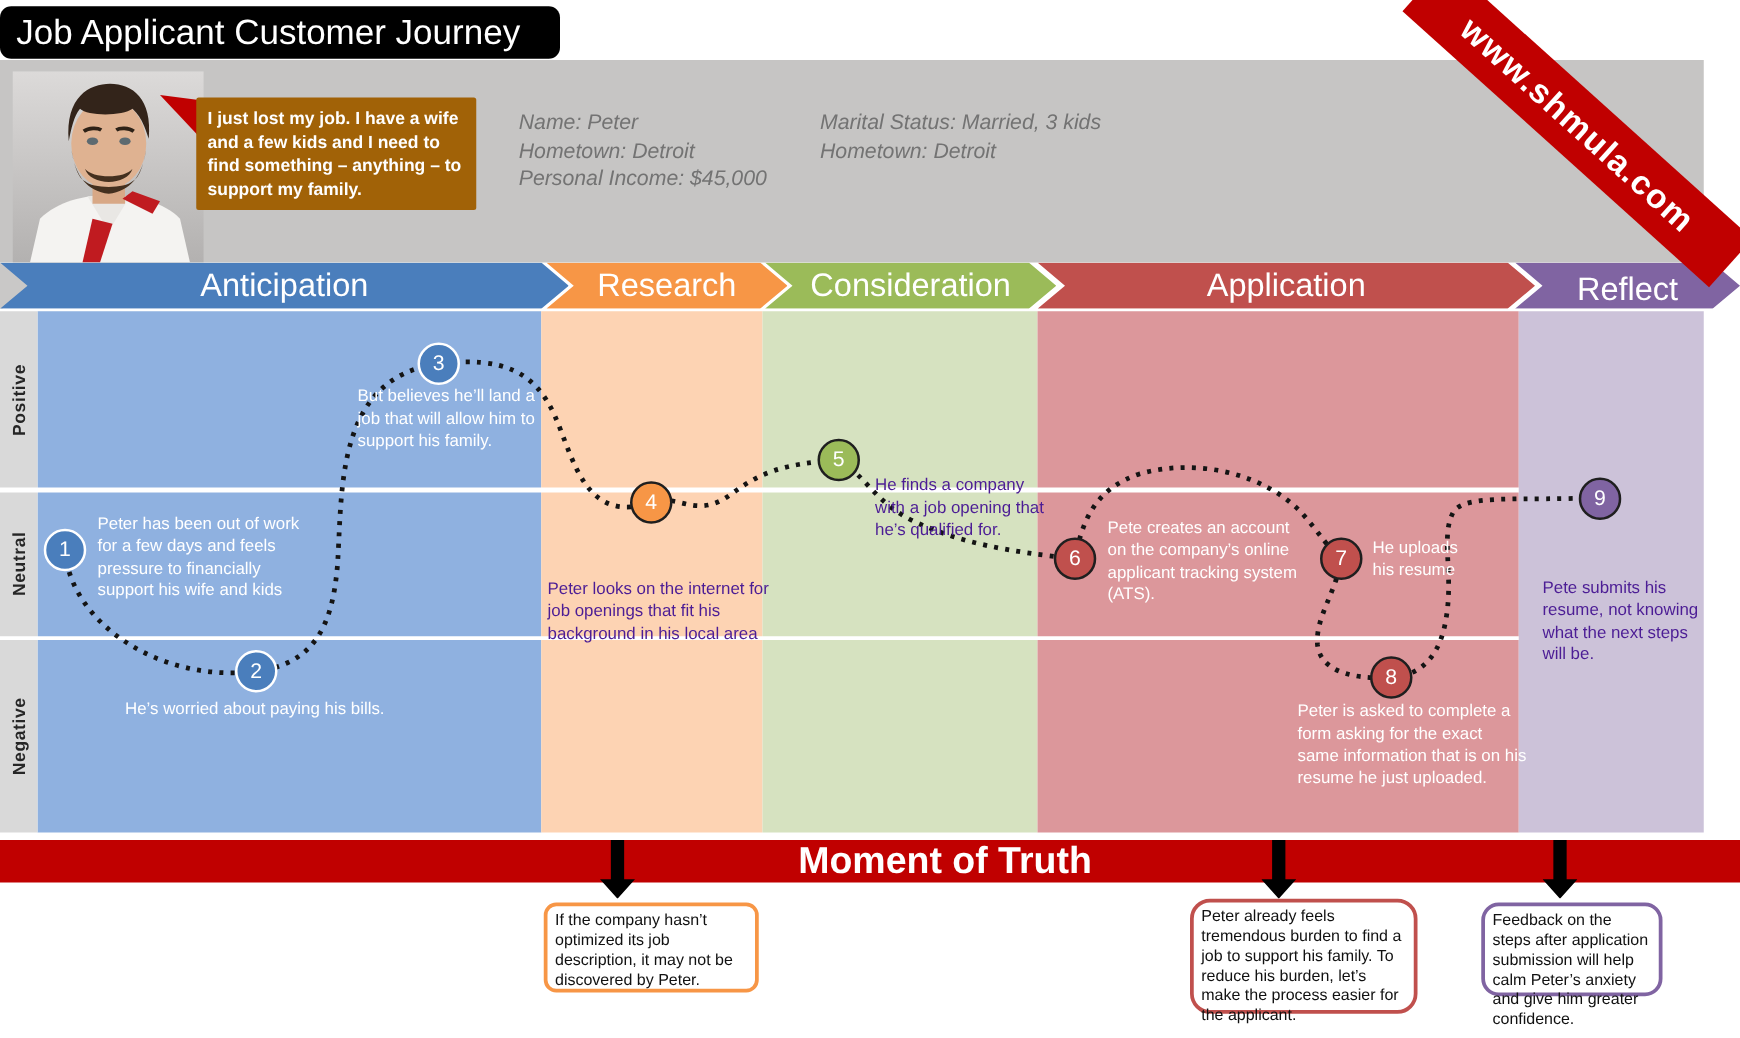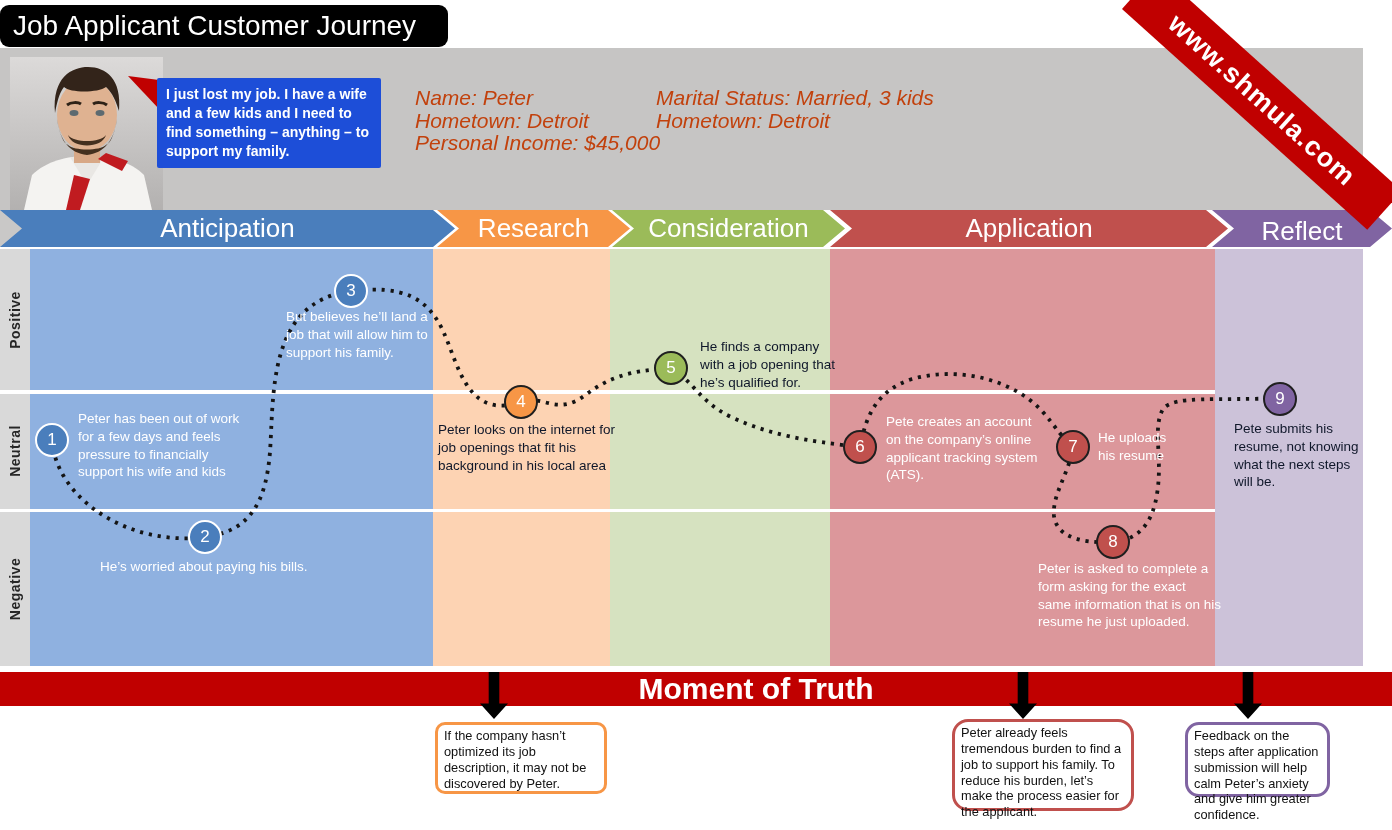--- a/index.html
+++ b/index.html
@@ -11,21 +11,21 @@
   .top-panel{left:0;top:48px;width:1363px;height:162px;background:#c6c5c4;z-index:1;}
   .title-bar{left:0;top:5px;width:448px;height:42px;background:#000000;border-radius:9px;
              color:#fff;font-size:28px;display:flex;align-items:center;padding-left:13px;
              box-sizing:border-box;z-index:2;}
   .photo{left:10px;top:57px;width:153px;height:153px;z-index:2;}
   .bubble{left:157px;top:78px;width:224px;height:90px;border-radius:2px;
           color:#fff;font-size:14px;font-weight:bold;line-height:1.36;
           padding:7px 9px;box-sizing:border-box;z-index:3;}
   .bubble-tail{left:128px;top:76px;width:31px;height:33px;
                clip-path:polygon(0 0,100% 12%,100% 100%);z-index:3;}
-  .persona-col{top:87px;color:#c2410c;font-size:21px;font-style:italic;
+  .persona-col{top:87px;color:#737373;font-size:17px;font-style:italic;
                line-height:22.5px;z-index:2;}
   .watermark{left:1097px;top:74px;width:330px;height:52px;transform:rotate(42deg);
              display:flex;align-items:center;justify-content:center;color:#fff;
              font-size:27px;font-weight:bold;letter-spacing:1px;z-index:4;}
 
   
   .h-arrow{top:210px;height:37px;display:flex;align-items:center;justify-content:center;
            color:#fff;font-size:26px;z-index:3;
            clip-path:polygon(0 0,calc(100% - 22px) 0,100% 50%,calc(100% - 22px) 100%,0 100%,22px 50%);}
   .h-arrow.gray{background:#c9c8c7;}
@@ -39,21 +39,21 @@
   .hline{left:0;width:1215px;height:3.5px;background:#fff;z-index:2;}
 
   
   #path-svg{left:0;top:0;width:1392px;height:830px;z-index:5;pointer-events:none;}
   .circle{width:34px;height:34px;border-radius:50%;display:flex;align-items:center;
           justify-content:center;color:#fff;font-size:17px;z-index:6;box-sizing:border-box;}
   .ring-white{border:2px solid #fff;}
   .ring-dark{border:2px solid #1f1f1f;}
   .step-text{font-size:13.5px;line-height:1.32;z-index:6;}
   .step-text.light{color:#fff;font-weight:500;}
-  .step-text.dark{color:#0f172a;}
+  .step-text.dark{color:#4c1d95;margin-top:41px;}
 
   
   .moment{left:0;top:672px;width:1392px;height:34px;display:flex;align-items:center;
           justify-content:center;z-index:4;}
   .moment span{color:#fff;font-size:30px;font-weight:bold;margin-left:120px;}
   .black-arrow{top:672px;width:28px;height:47px;background:#000;z-index:5;
                clip-path:polygon(31% 0,69% 0,69% 67%,100% 67%,50% 100%,0 67%,31% 67%);}
   .callout{background:#fff;border:3px solid;border-radius:13px;font-size:12.8px;
            line-height:1.24;color:#111;padding:3px 6px;box-sizing:border-box;z-index:4;}
 </style>
@@ -87,21 +87,21 @@
       <path d="M47 62 C50 84 60 96 77 98 C94 96 104 84 107 62 C104 80 100 86 96 88 C90 94 64 94 58 88 C54 86 50 80 47 62 Z" fill="#44301f"></path>
       <path d="M58 78 C64 86 90 86 96 78 C92 92 62 92 58 78 Z" fill="#44301f"></path>
       <ellipse cx="64" cy="56" rx="4.5" ry="3" fill="#5d6a70"></ellipse>
       <ellipse cx="90" cy="56" rx="4.5" ry="3" fill="#5d6a70"></ellipse>
       <path d="M57 48 C61 45 68 45 71 47" stroke="#2e2217" stroke-width="3" fill="none"></path>
       <path d="M83 47 C86 45 93 45 97 48" stroke="#2e2217" stroke-width="3" fill="none"></path>
     </svg>
   </div>
 
   <div class="abs bubble-tail" style="background-color: rgb(192, 0, 0);"></div>
-  <div class="abs bubble" style="background-color: #1d4ed8;">
+  <div class="abs bubble" style="background-color: #a16207;">
     <span>I just lost my job. I have a wife and a few kids and I need to find something – anything – to support my family.</span>
   </div>
 
   <div class="abs persona-col" style="left:415px;">
     <div>Name: Peter</div>
     <div>Hometown: Detroit</div>
     <div>Personal Income: $45,000</div>
   </div>
   <div class="abs persona-col" style="left:656px;">
     <div>Marital Status: Married, 3 kids</div>

